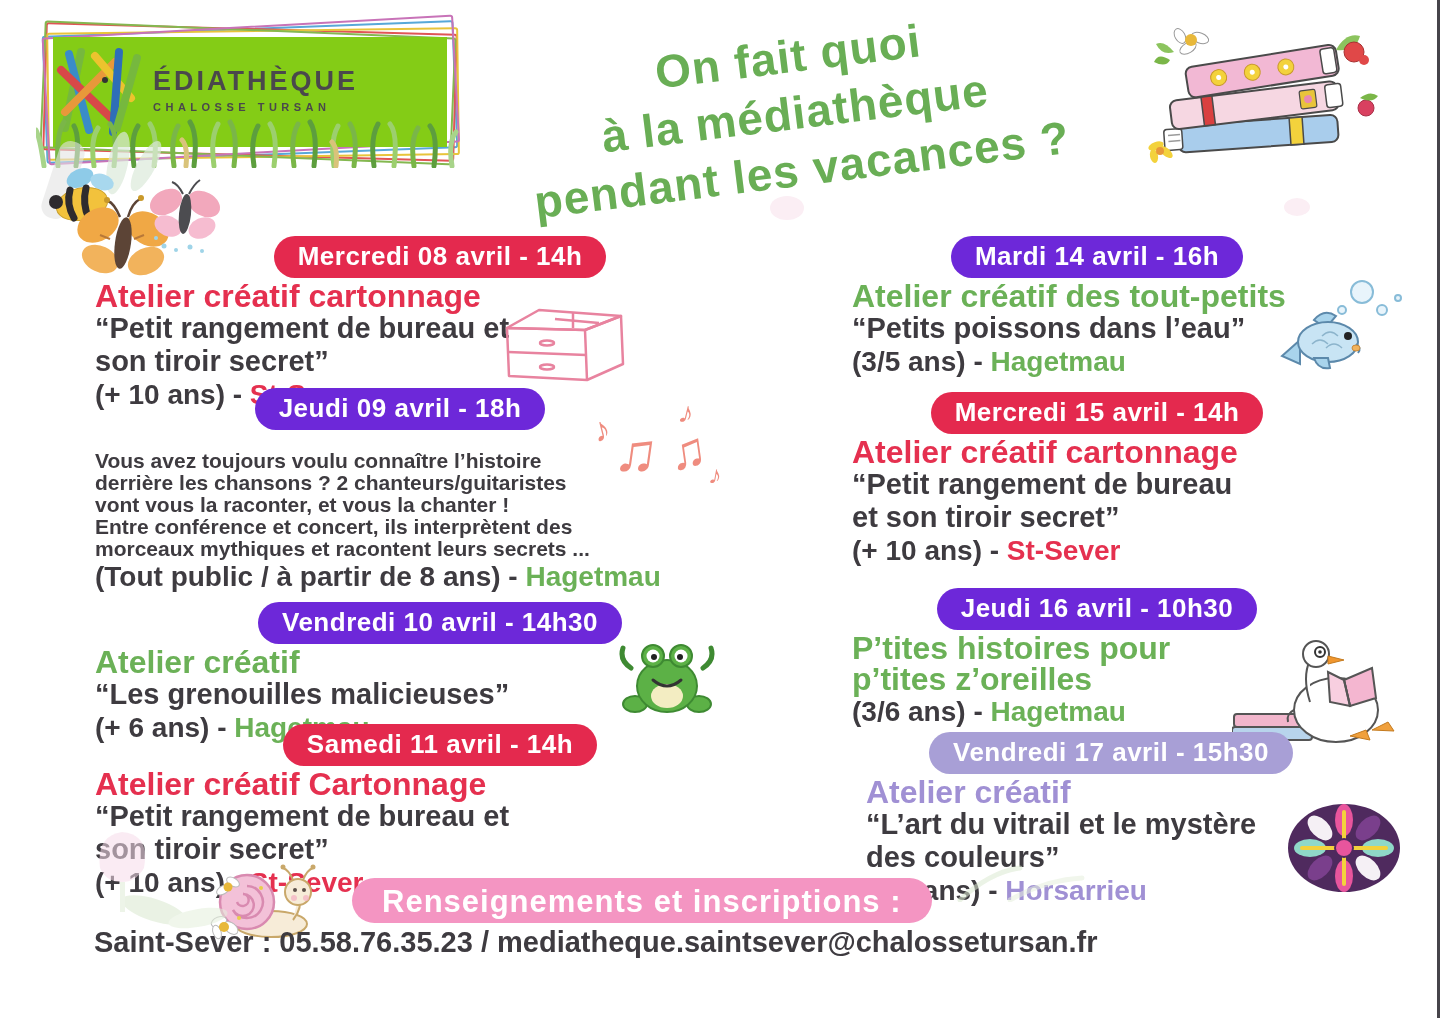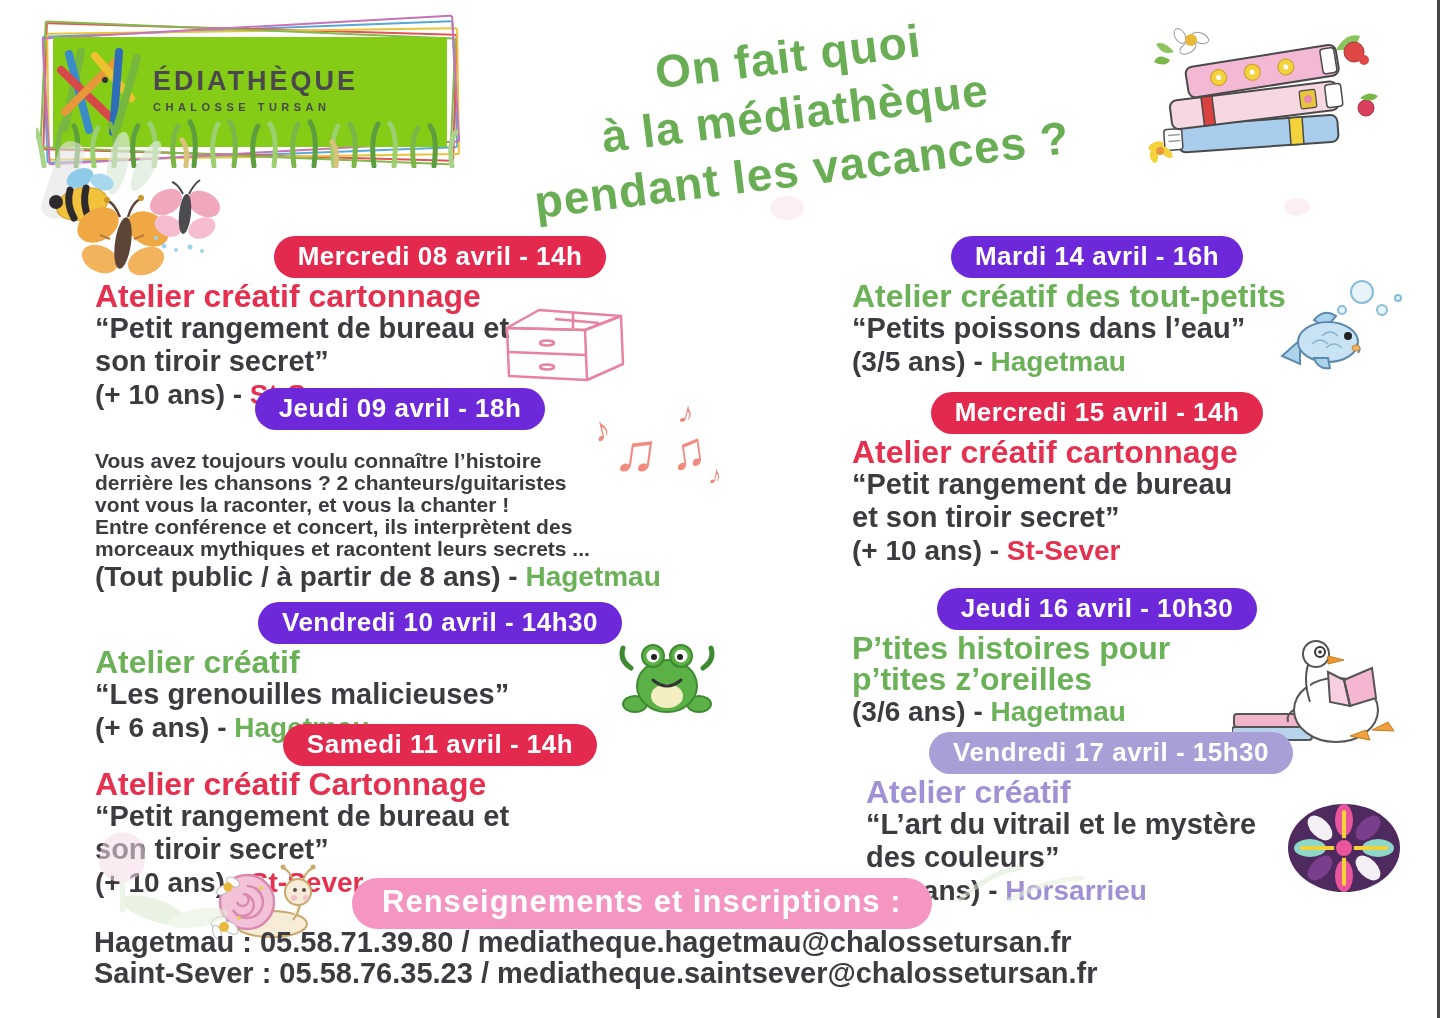--- a/index.html
+++ b/index.html
@@ -32,21 +32,21 @@
   .badge.purple{background:#a89fd6;}
   .category{font-size:32px;line-height:31px;font-weight:800;margin-top:3px;}
   .etitle{font-size:29px;line-height:33px;font-weight:800;color:#3e3b40;}
   .ebody{font-size:21px;line-height:22px;font-weight:700;color:#3e3b40;margin-top:20px;}
   .meta{font-size:28px;line-height:32px;font-weight:800;color:#3e3b40;margin-top:1px;}
   .green-t{color:#6bb157;}
   .red-t{color:#e5304f;}
   .purple-t{color:#a090d4;}
   
   .banner{left:352px;top:878px;background:#f495c2;color:#fff;font-weight:800;font-size:31px;
-      padding:6px 30px 9px;border-radius:28px;letter-spacing:1px;}
+      padding:6px 30px 3px;border-radius:28px;letter-spacing:1px;}
   .contacts{left:94px;top:927px;font-weight:800;font-size:29px;line-height:31px;color:#3e3b40;}
   
   .faint{opacity:.55;}
   .edge-line{right:0;top:0;width:3px;height:1018px;background:#46444a;}
   .streak{left:50px;top:140px;width:26px;height:80px;background:#e2e2e2;transform:rotate(18deg);
       border-radius:12px;opacity:.6;}
 </style>
 </head>
 <body>
 
@@ -452,21 +452,20 @@
       <circle cx="19" cy="67" r="5" fill="#e8b83a"></circle>
     </g>
     <circle cx="56" cy="28" r="2" fill="#e8d048"></circle>
       <circle cx="34" cy="58" r="2" fill="#e8d048"></circle>
   </svg>
 </span>
 
 <div class="abs banner">Renseignements et inscriptions :</div>
 
 <div class="abs contacts">
-  <div>Hagetmau : 05.58.71.39.80 / mediatheque.hagetmau@chalossetursan.fr</div>
   <div>Saint-Sever : 05.58.76.35.23 / mediatheque.saintsever@chalossetursan.fr</div>
 </div>
 
 <span class="abs faint" style="left:88px;top:822px;">
   <svg width="170" height="120" viewBox="0 0 170 120">
     <path d="M12,46 Q8,14 34,10 Q62,12 56,46 Q48,60 34,60 Q18,60 12,46 Z" fill="#f6dcea"></path>
     <ellipse cx="66" cy="88" rx="34" ry="11" fill="#d9e8cf" transform="rotate(18 66 88)"></ellipse>
     <ellipse cx="110" cy="96" rx="30" ry="9" fill="#e4efdc" transform="rotate(-10 110 96)"></ellipse>
     <rect x="32" y="60" width="5" height="30" fill="#e0ecd6"></rect>
   </svg>

